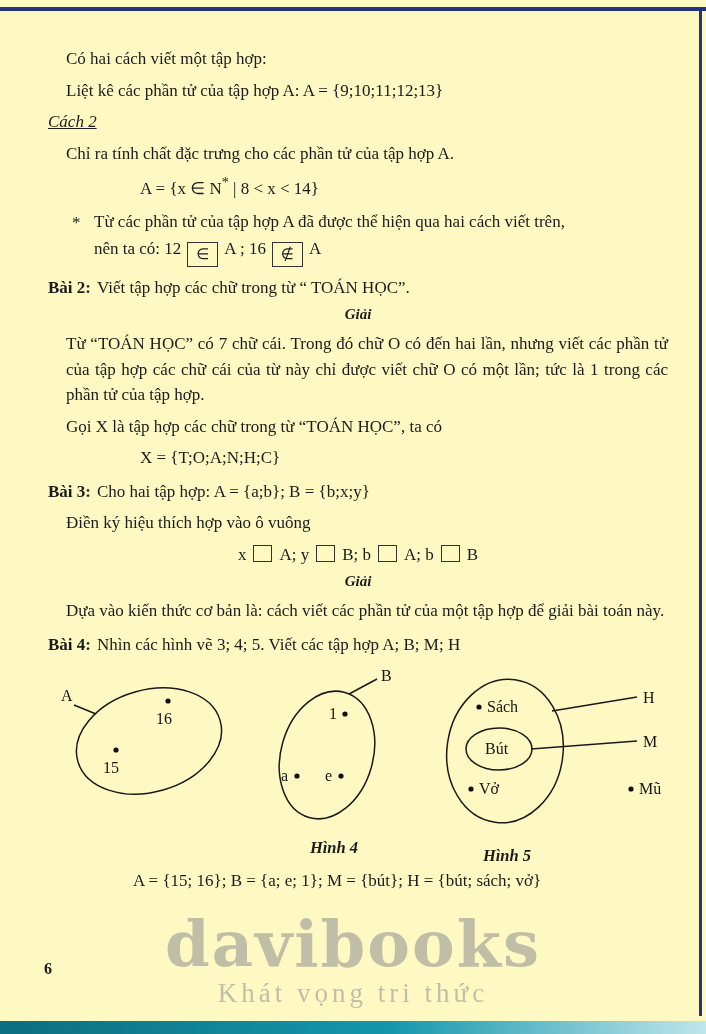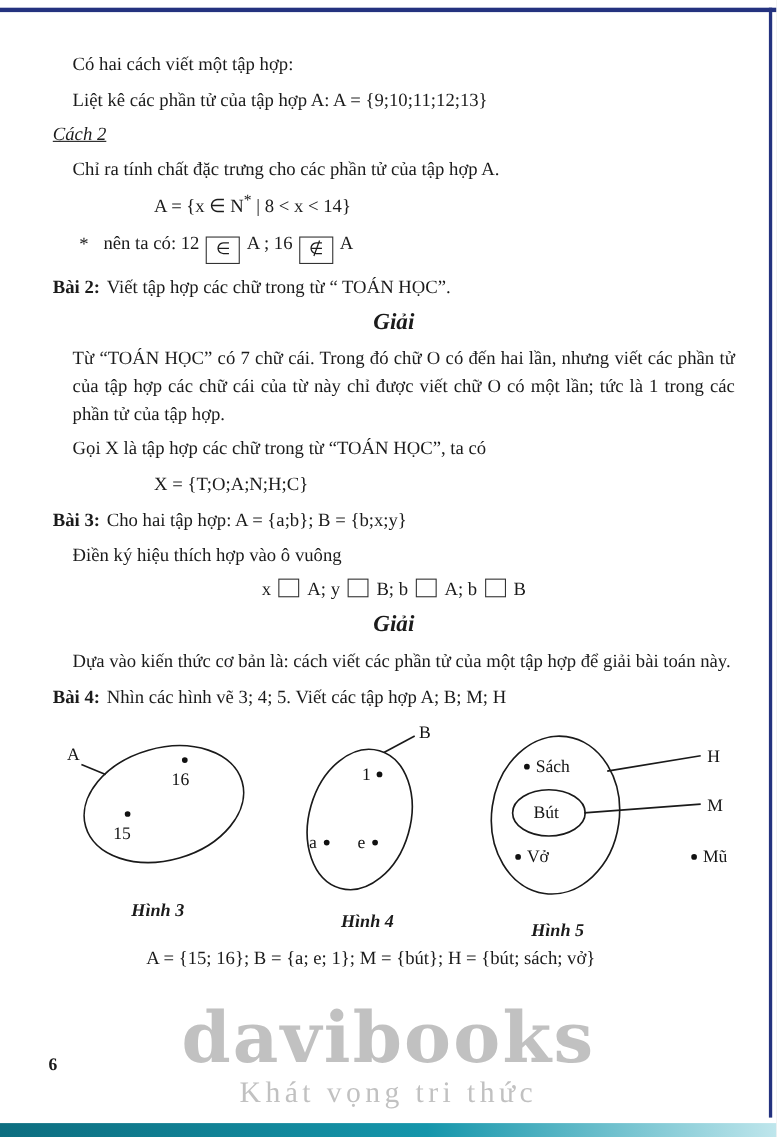--- a/index.html
+++ b/index.html
@@ -1,29 +1,29 @@
 <!DOCTYPE html>
 <html><head>
 <meta charset="utf-8">
 <style>
   html,body{margin:0;padding:0;background:#e8e8e8;}
-  .page{position:relative;width:706px;height:1034px;background:#ffffff;
+  .page{position:relative;width:706px;height:1034px;background:#fef9c3;
         font-family:"Liberation Serif",serif;font-size:17px;color:#1b1b1b;
         overflow:hidden;margin:0 auto;}
   .topbar{position:absolute;top:7px;left:0;right:0;height:4px;background:#24327f;}
   .rightbar{position:absolute;top:7px;right:4px;width:3px;bottom:18px;background:#24327f;}
   .bottombar{position:absolute;left:0;right:0;bottom:0;height:13px;
              background:linear-gradient(90deg,#0d6e80 0%,#1596ab 55%,#bfe6ec 100%);}
   .content{position:absolute;left:48px;top:46px;width:620px;z-index:1;}
   .ln{margin:0 0 6px 0;line-height:1.5;}
   .ind{padding-left:18px;}
   .just{text-align:justify;}
   .cach{font-style:italic;text-decoration:underline;}
   .formula{padding-left:92px;margin:2px 0 8px 0;}
-  .giai{text-align:center;font-weight:bold;font-style:italic;margin:4px 0 8px 0;font-size:21px;}
+  .giai{text-align:center;font-weight:bold;font-style:italic;margin:4px 0 8px 0;font-size:15px;}
   .bai{margin-top:8px;}
   .bai b{margin-right:6px;margin-top:26px;}
   .starpara{position:relative;padding-left:46px;margin:0 0 6px 0;line-height:1.55;}
   .star{position:absolute;left:24px;top:1px;}
   .symbox{display:inline-block;min-width:25px;padding:0 2px;height:23px;line-height:22px;
           border:1.2px solid #333;text-align:center;vertical-align:-5px;margin:0 6px;font-size:15px;}
   .sqbox{display:inline-block;width:17px;height:15px;border:1.3px solid #333;
          vertical-align:-2px;margin:0 7px;}
   .boxesline{text-align:center;}
   .figrow{display:flex;align-items:flex-start;gap:8px;margin:6px 0 2px -2px;}
@@ -55,20 +55,21 @@
 
     <p class="ln ind">Liệt kê các phần tử của tập hợp A: A = {9;10;11;12;13}</p>
 
     <p class="ln"><span class="cach">Cách 2</span></p>
     <p class="ln ind">Chỉ ra tính chất đặc trưng cho các phần tử của tập hợp A.</p>
 
     <p class="ln formula"><span>A = {x ∈ N</span><sup>*</sup><span> | 8 &lt; x &lt; 14}</span></p>
 
     <div class="starpara">
       <span class="star">*</span>
+      <span>Từ các phần tử của tập hợp A đã được thể hiện qua hai cách viết trên,</span>
       <div>
         <span>nên ta có: 12</span><span class="symbox">∈</span><span>A ; 16</span><span class="symbox">∉</span><span>A</span>
       </div>
     </div>
 
     <p class="ln bai"><b>Bài 2:</b><span>Viết tập hợp các chữ trong từ “ TOÁN HỌC”.</span></p>
     <p class="giai">Giải</p>
     <p class="ln ind just">Từ “TOÁN HỌC” có 7 chữ cái. Trong đó chữ O có đến hai lần, nhưng viết các phần tử của tập hợp các chữ cái của từ này chỉ được viết chữ O có một lần; tức là 1 trong các phần tử của tập hợp.</p>
     <p class="ln ind">Gọi X là tập hợp các chữ trong từ “TOÁN HỌC”, ta có</p>
     <p class="ln formula">X = {T;O;A;N;H;C}</p>
@@ -86,21 +87,20 @@
       <figure class="fig">
         <svg width="195" height="150" viewBox="0 0 195 150">
           <line class="stk" x1="28" y1="42" x2="50" y2="51"></line>
           <ellipse class="stk" cx="103" cy="78" rx="74" ry="51" transform="rotate(-16 103 78)"></ellipse>
           <circle class="dot" cx="122" cy="38" r="2.6"></circle>
           <text x="110" y="61">16</text>
           <circle class="dot" cx="70" cy="87" r="2.6"></circle>
           <text x="57" y="110">15</text>
           <text x="15" y="38">A</text>
         </svg>
-        <figcaption class="figcap cap3">Hình 3</figcaption>
       </figure>
 
       <figure class="fig">
         <svg width="170" height="168" viewBox="0 0 170 168">
           <ellipse class="stk" cx="78" cy="92" rx="46" ry="65" transform="rotate(16 78 92)"></ellipse>
           <line class="stk" x1="128" y1="16" x2="100" y2="31"></line>
           <text x="132" y="18">B</text>
           <text x="80" y="56">1</text>
           <circle class="dot" cx="96" cy="51" r="2.6"></circle>
           <text x="32" y="118">a</text>

